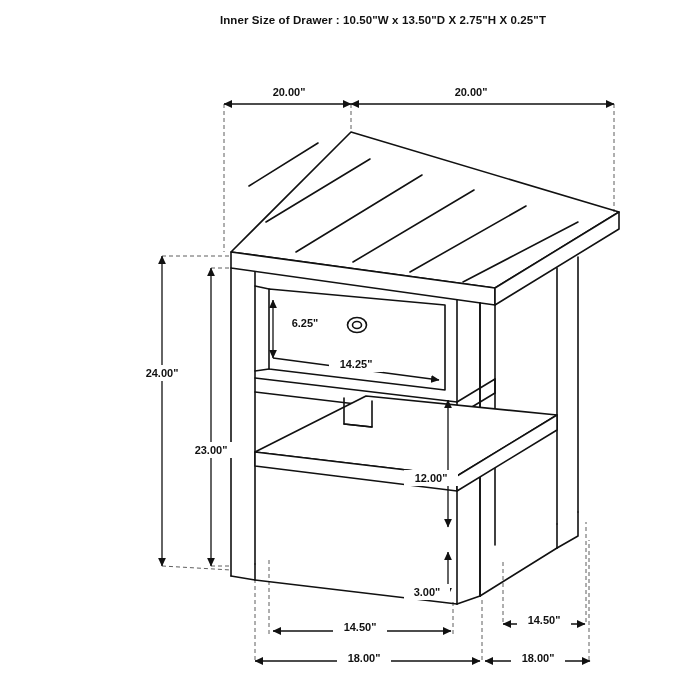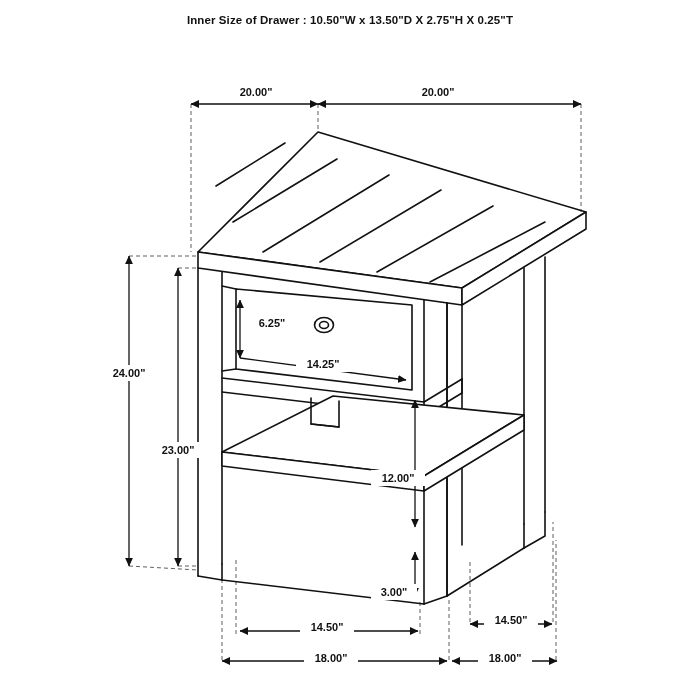--- a/index.html
+++ b/index.html
@@ -11,20 +11,21 @@
     width: 700px;
     height: 700px;
     font-family: "Liberation Sans", sans-serif;
     position: relative;
     overflow: hidden;
   }
   #stage {
     position: relative;
     width: 604px;
     height: 700px;
+    margin-left: 33px;
   }
   #title {
     position: absolute;
     top: 14px;
     left: 0;
     width: 700px;
     text-align: center;
     font-size: 11.5px;
     font-weight: bold;
     color: #111111;

